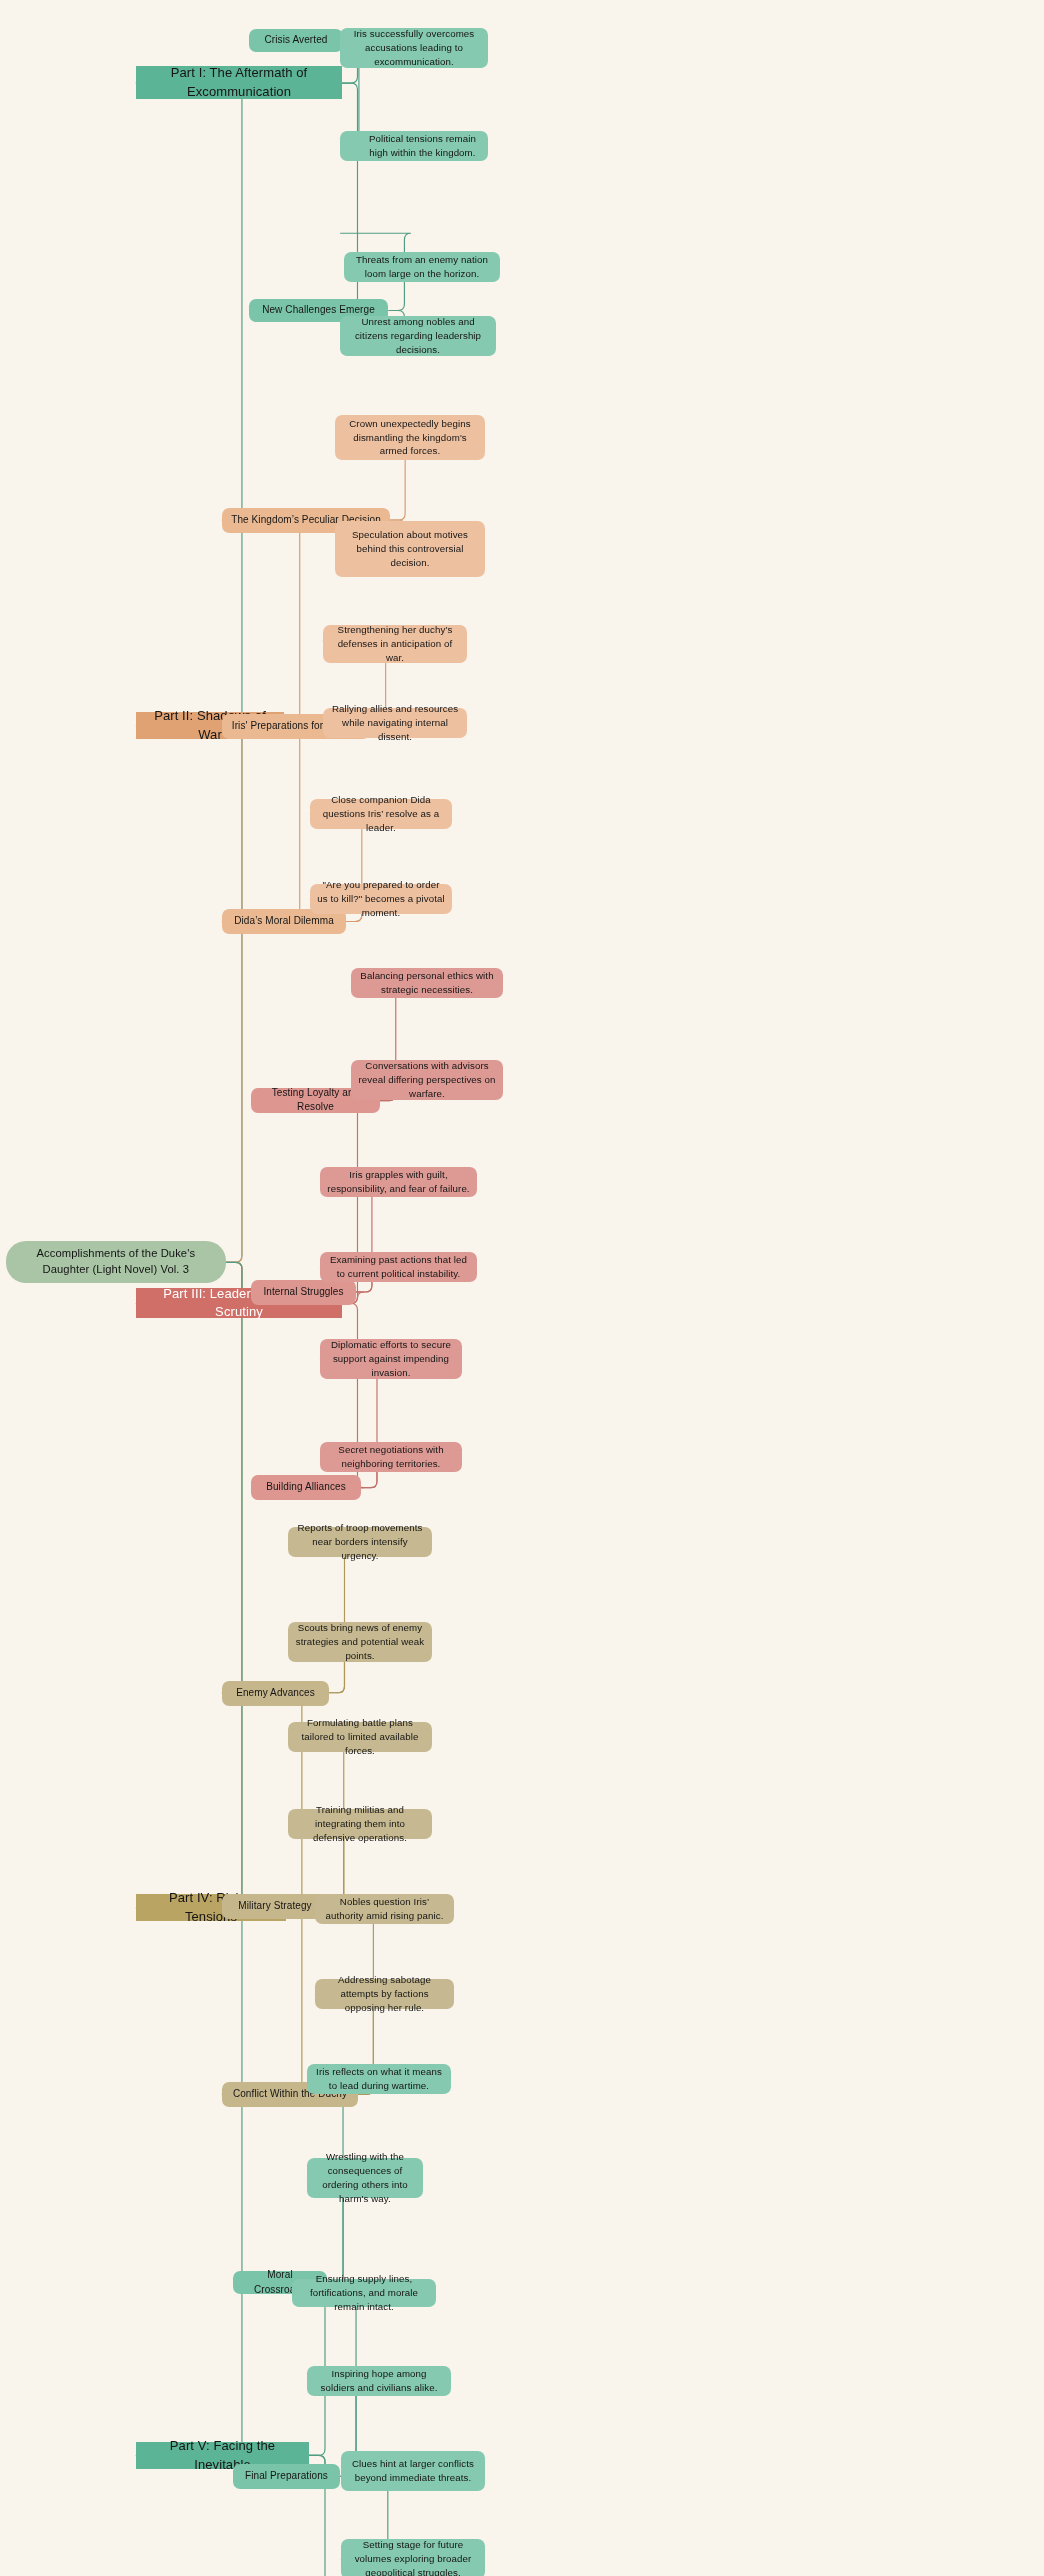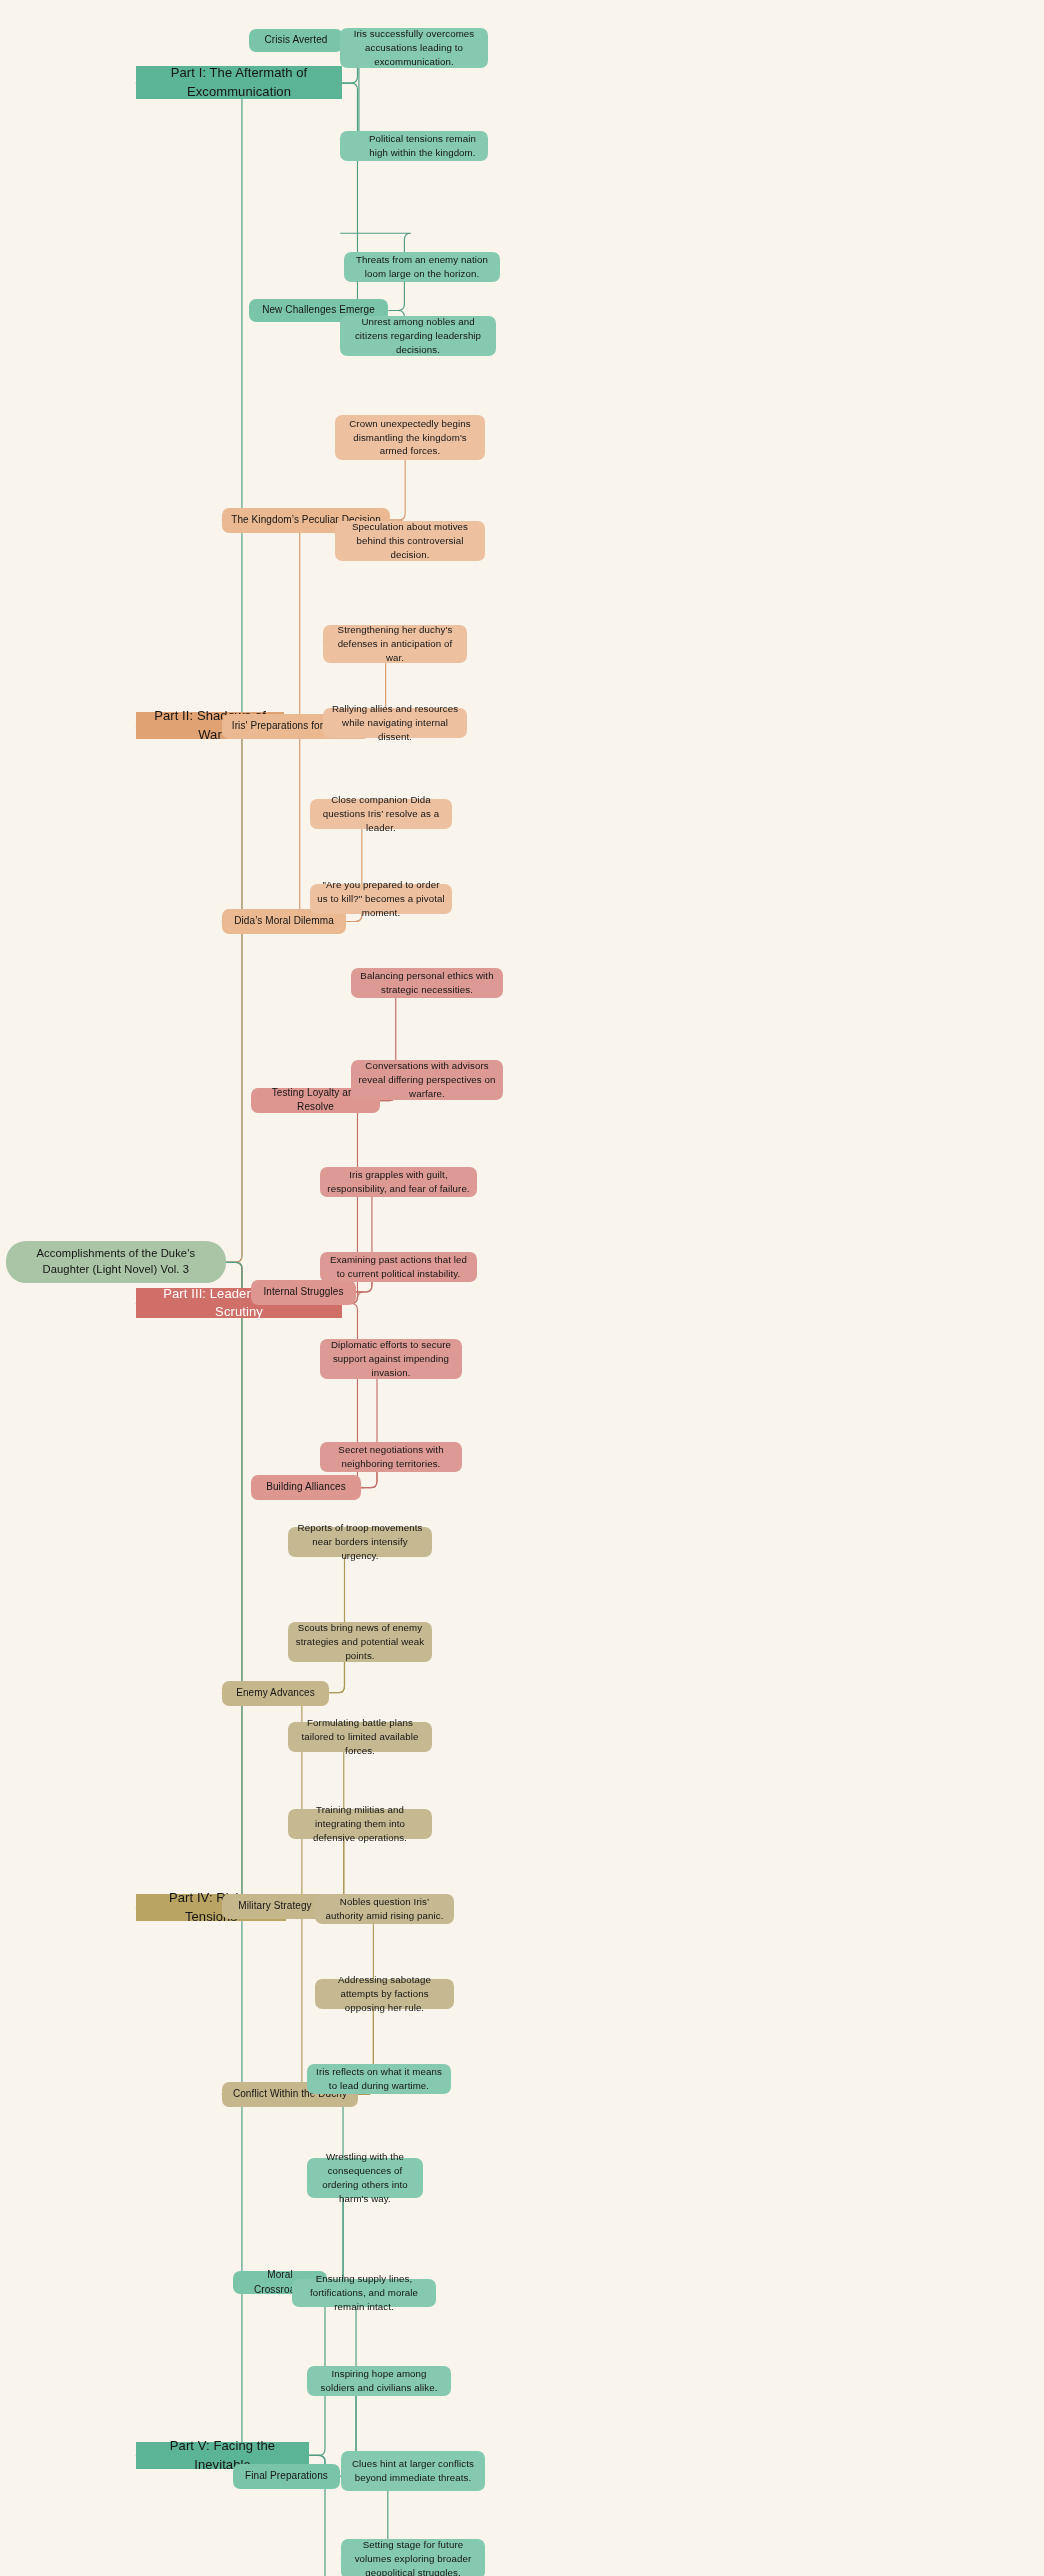--- a/index.html
+++ b/index.html
@@ -109,21 +109,21 @@
       <div class="node l1 c1-l1" style="left: 136px; top: 66px; width: 206px; height: 33px;">Part I: The Aftermath of Excommunication</div>
       <div class="node l2 c1-l2" style="left: 249px; top: 29px; width: 94px; height: 23px;">Crisis Averted</div>
       <div class="node l3 c1-l3" style="left: 340px; top: 28px; width: 148px; height: 40px;">Iris successfully overcomes accusations leading to excommunication.</div>
       <div class="node l3 c1-l3" style="left: 340px; top: 131px; width: 148px; height: 30px; padding-left: 24px;">Political tensions remain high within the kingdom.</div>
       <div class="node l2 c1-l2" style="left: 249px; top: 299px; width: 139px; height: 23px;">New Challenges Emerge</div>
       <div class="node l3 c1-l3" style="left: 344px; top: 218px; width: 156px; height: 30px; margin-top: 34px;">Threats from an enemy nation loom large on the horizon.</div>
       <div class="node l3 c1-l3" style="left: 340px; top: 316px; width: 156px; height: 40px;">Unrest among nobles and citizens regarding leadership decisions.</div>
       <div class="node l1 c2-l1" style="left: 136px; top: 712px; width: 148px; height: 27.4px;">Part II: Shadows of War</div>
       <div class="node l2 c2-l2" style="left: 222px; top: 508px; width: 168px; height: 24.6px;">The Kingdom’s Peculiar Decision</div>
       <div class="node l3 c2-l3" style="left: 335px; top: 415px; width: 150px; height: 45px;">Crown unexpectedly begins dismantling the kingdom's armed forces.</div>
-      <div class="node l3 c2-l3" style="left: 335px; top: 521px; width: 150px; height: 40px;">Speculation about motives behind this controversial decision.</div>
+      <div class="node l3 c2-l3" style="left: 335px; top: 521px; width: 150px; height: 56px;">Speculation about motives behind this controversial decision.</div>
       <div class="node l2 c2-l2" style="left: 222px; top: 714px; width: 148px; height: 24.6px;">Iris' Preparations for Conflict</div>
       <div class="node l3 c2-l3" style="left: 323px; top: 625px; width: 144px; height: 38px;">Strengthening her duchy's defenses in anticipation of war.</div>
       <div class="node l3 c2-l3" style="left: 323px; top: 708px; width: 144px; height: 30px;">Rallying allies and resources while navigating internal dissent.</div>
       <div class="node l2 c2-l2" style="left: 222px; top: 909px; width: 124px; height: 24.6px;">Dida’s Moral Dilemma</div>
       <div class="node l3 c2-l3" style="left: 310px; top: 799px; width: 142px; height: 30px;">Close companion Dida questions Iris’ resolve as a leader.</div>
       <div class="node l3 c2-l3" style="left: 310px; top: 884px; width: 142px; height: 30px;">"Are you prepared to order us to kill?" becomes a pivotal moment.</div>
       <div class="node l1 c3-l1" style="left: 136px; top: 1288px; width: 206px; height: 30px;">Part III: Leadership Under Scrutiny</div>
       <div class="node l2 c3-l2" style="left: 251px; top: 1088px; width: 129px; height: 24.6px;">Testing Loyalty and Resolve</div>
       <div class="node l3 c3-l3" style="left: 351px; top: 968px; width: 152px; height: 30px;">Balancing personal ethics with strategic necessities.</div>
       <div class="node l3 c3-l3" style="left: 351px; top: 1060px; width: 152px; height: 40px;">Conversations with advisors reveal differing perspectives on warfare.</div>

